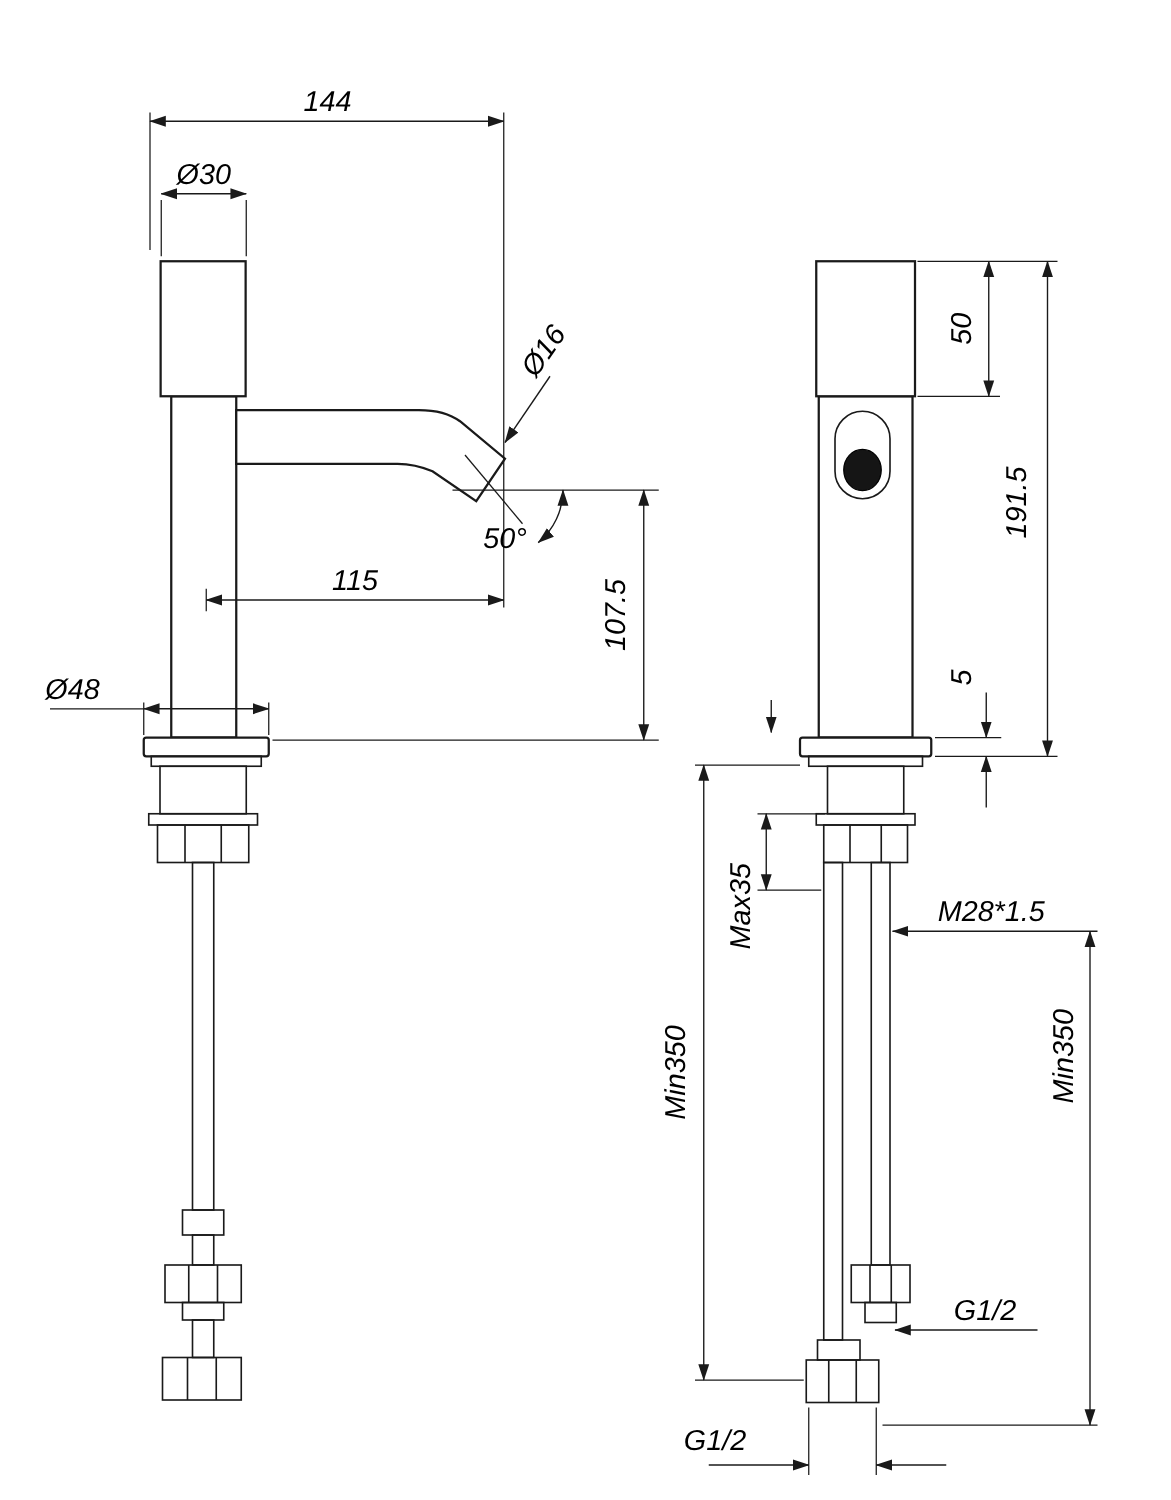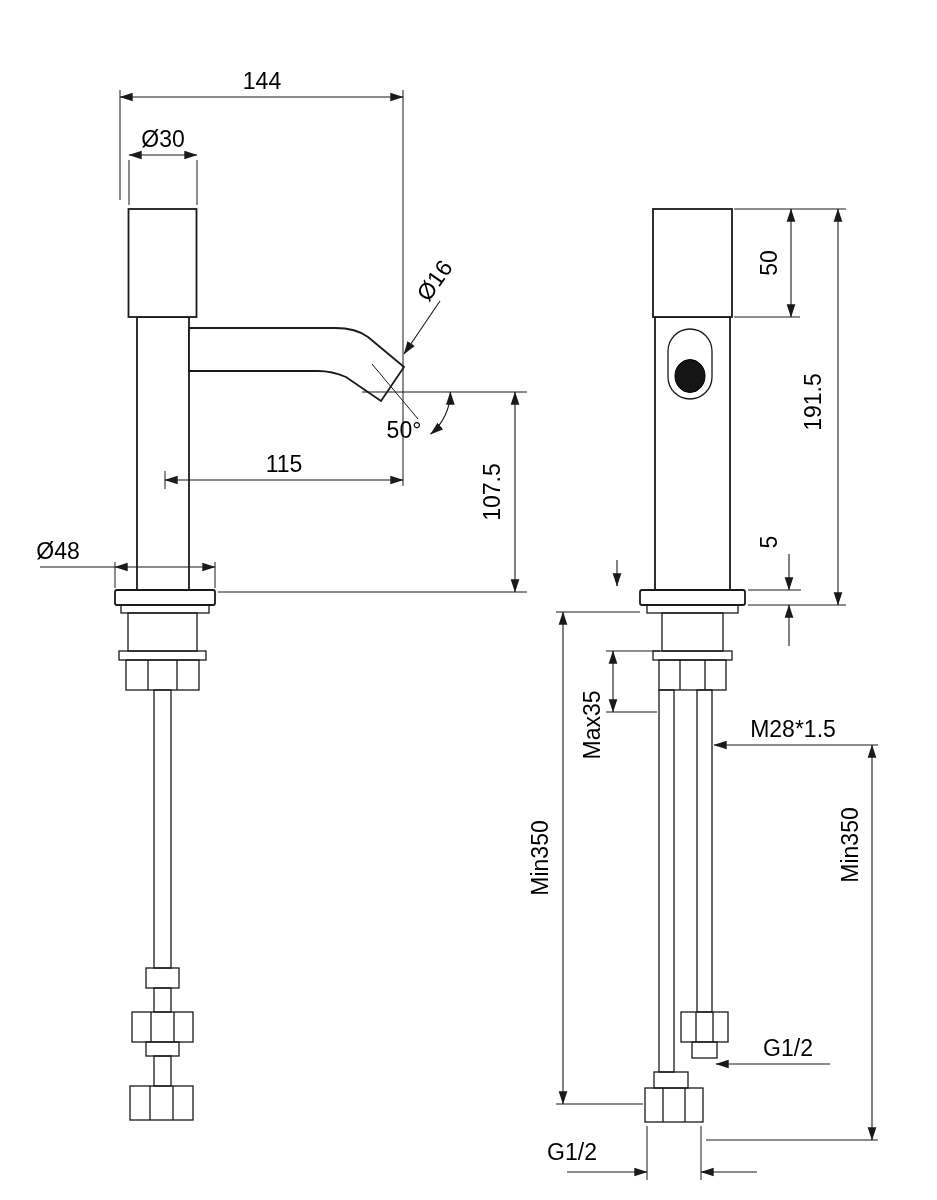--- a/index.html
+++ b/index.html
@@ -1,17 +1,17 @@
 <!DOCTYPE html>
 <html><head>
 <meta charset="utf-8">
 <style>
   html,body{margin:0;padding:0;background:#ffffff;}
   .page{position:relative;width:937px;height:1200px;background:#ffffff;overflow:hidden;
-        font-family:"Liberation Sans","DejaVu Sans",sans-serif;}
+        font-family:"Liberation Sans","DejaVu Sans",sans-serif;font-style:italic;}
   svg{display:block;}
   svg text{font-family:"Liberation Sans","DejaVu Sans",sans-serif;font-size:23px;fill:#000;}
   .obj{fill:#ffffff;stroke:#1a1a1a;stroke-width:1.8;}
   .obj2{fill:none;stroke:#1a1a1a;stroke-width:1.3;}
   .dim{fill:none;stroke:#1a1a1a;stroke-width:1.1;}
   .thin{fill:none;stroke:#1a1a1a;stroke-width:1;}
 </style>
 </head>
 <body>
 

